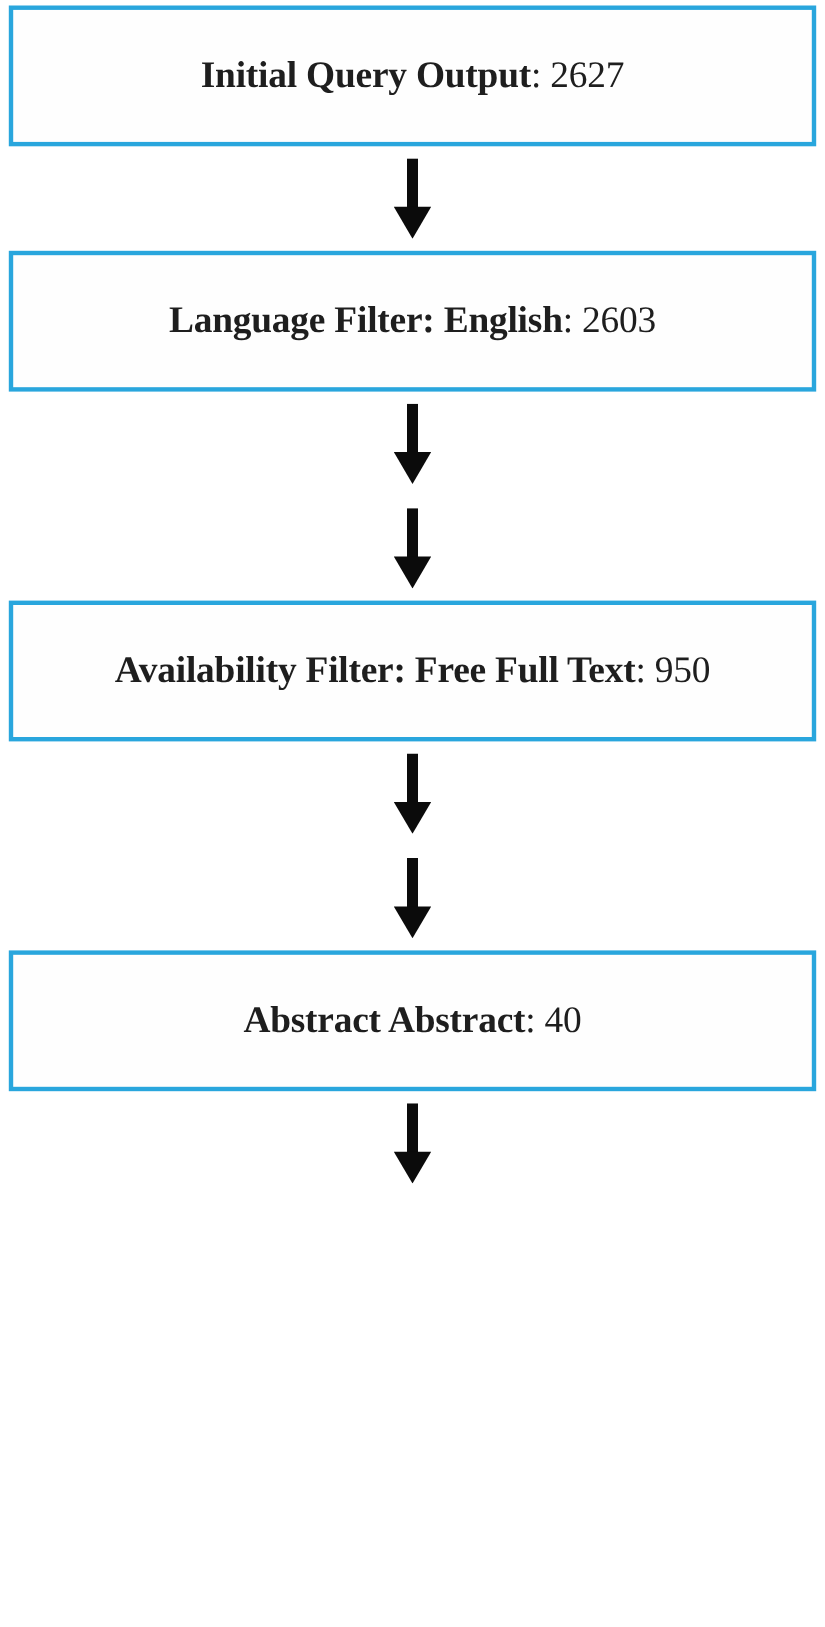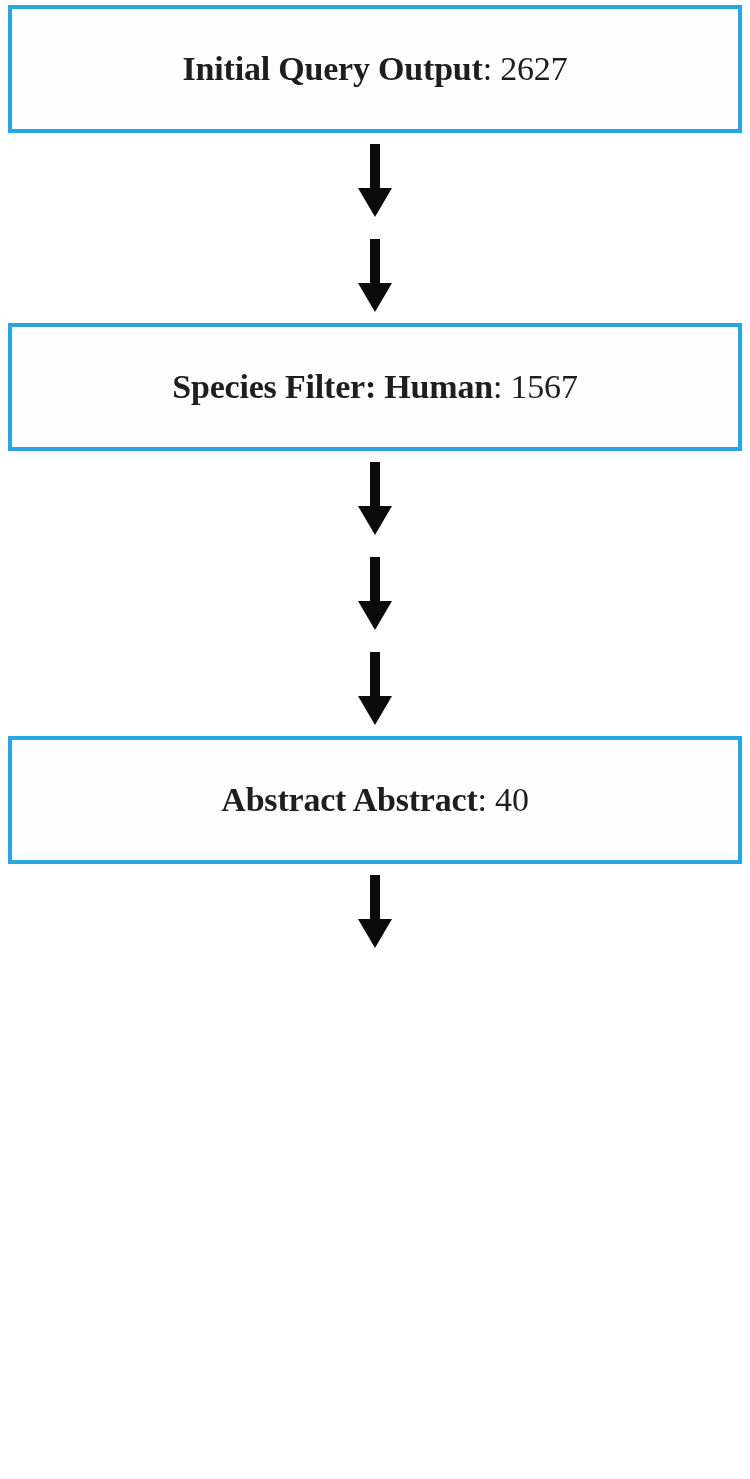--- a/index.html
+++ b/index.html
@@ -64,39 +64,42 @@
     <p class="flow-box-text"><span class="lbl">Initial Query Output</span><span>:</span> <span>2627</span></p>
   </div>
 
   <div class="arrow-row">
     <svg width="34" height="73" viewBox="0 0 34 73">
       <rect x="12" y="0" width="10" height="47" fill="#0b0b0b"></rect>
       <polygon points="0,44 34,44 17,73" fill="#0b0b0b"></polygon>
     </svg>
   </div>
 
+  <div class="flow-box">
+    <p class="flow-box-text"><span class="lbl">Language Filter: English</span><span>:</span> <span>2603</span></p>
+  </div>
+
+  <div class="arrow-row">
+    <svg width="34" height="73" viewBox="0 0 34 73">
+      <rect x="12" y="0" width="10" height="47" fill="#0b0b0b"></rect>
+      <polygon points="0,44 34,44 17,73" fill="#0b0b0b"></polygon>
+    </svg>
+  </div>
+
 
   <div class="arrow-row">
     <svg width="34" height="73" viewBox="0 0 34 73">
       <rect x="12" y="0" width="10" height="47" fill="#0b0b0b"></rect>
       <polygon points="0,44 34,44 17,73" fill="#0b0b0b"></polygon>
     </svg>
   </div>
 
   <div class="flow-box">
-    <p class="flow-box-text"><span class="lbl">Species Filter: Human</span><span>:</span> <span>1567</span></p>
+    <p class="flow-box-text"><span class="lbl">Availability Filter: Free Full Text</span><span>:</span> <span>950</span></p>
   </div>
-
-  <div class="arrow-row">
-    <svg width="34" height="73" viewBox="0 0 34 73">
-      <rect x="12" y="0" width="10" height="47" fill="#0b0b0b"></rect>
-      <polygon points="0,44 34,44 17,73" fill="#0b0b0b"></polygon>
-    </svg>
-  </div>
-
 
   <div class="arrow-row">
     <svg width="34" height="73" viewBox="0 0 34 73">
       <rect x="12" y="0" width="10" height="47" fill="#0b0b0b"></rect>
       <polygon points="0,44 34,44 17,73" fill="#0b0b0b"></polygon>
     </svg>
   </div>
 
 
   <div class="arrow-row">

